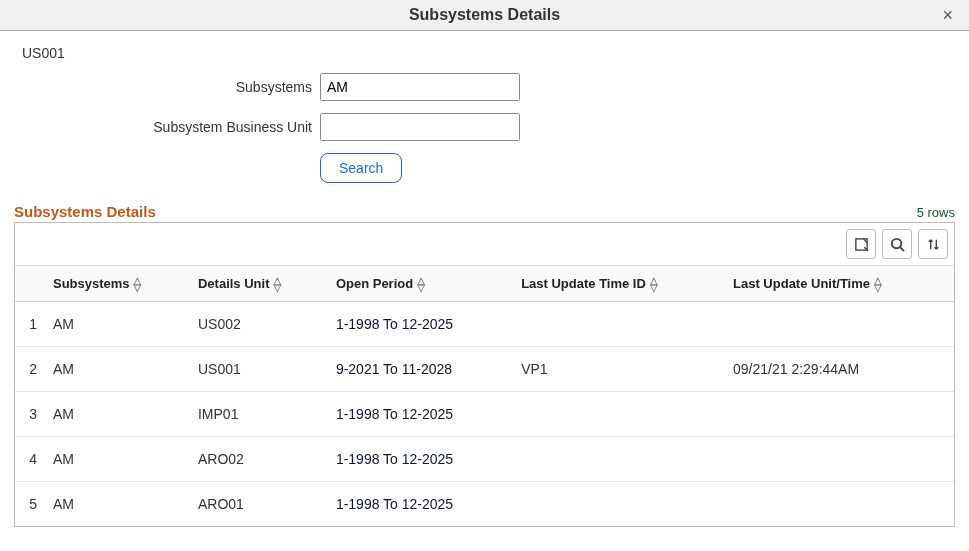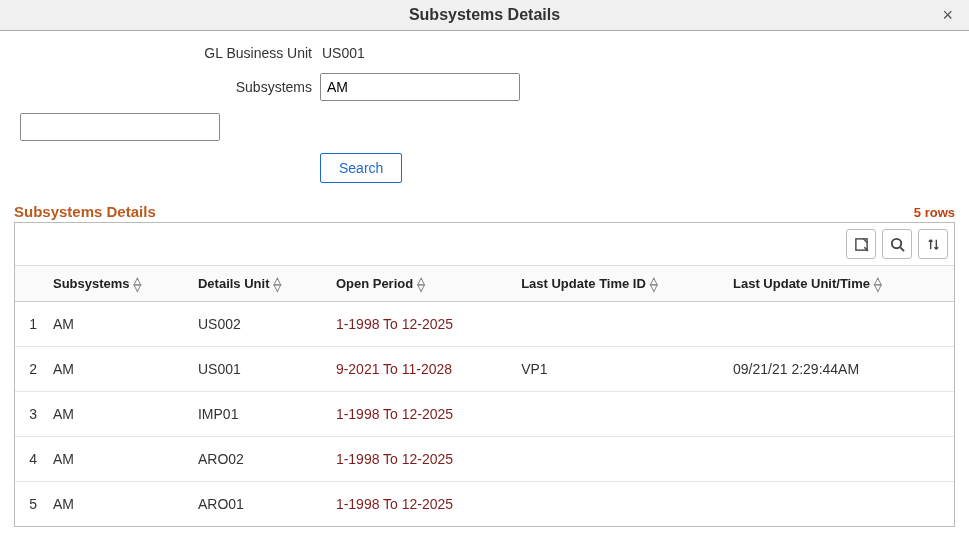--- a/index.html
+++ b/index.html
@@ -81,39 +81,38 @@
       align-items: center;
       justify-content: center;
       cursor: pointer;
       color: #333;
     }
     .search-btn {
       background: #fff;
       border: 1px solid #1f6bcc;
       color: #1f6bcc;
       padding: 6px 18px;
-      border-radius: 2px;
+      border-radius: 8px;
       font-size: 14px;
       cursor: pointer;
     }
     .section-header {
       display: flex;
       align-items: baseline;
       justify-content: space-between;
       padding: 0 14px 2px 14px;
     }
     .section-title {
       color: #bb5a1d;
       font-size: 15px;
       font-weight: bold;
     }
     .row-count {
       font-size: 13px;
-      color: #c2410c;
-      font-weight: bold;
+      color: #14532d;
     }
     .grid-container {
       margin: 0 14px;
       border: 1px solid #bbb;
     }
     .grid-toolbar {
       display: flex;
       justify-content: flex-end;
       align-items: center;
       padding: 6px;
@@ -146,21 +145,21 @@
       padding: 10px 8px;
     }
     .col-num { width: 30px; text-align: right; padding-right: 4px; }
     .grid tbody td {
       padding: 14px 8px;
       border-bottom: 1px solid #e6e6e6;
       font-size: 14px;
       vertical-align: middle;
     }
     .grid tbody tr:last-child td { border-bottom: none; }
-    .link-cell { color: #7f1d1d; cursor: pointer; }
+    .link-cell { color: #0f172a; cursor: pointer; }
     .sort-ind {
       display: inline-block;
       margin-left: 4px;
       font-size: 10px;
       color: #888;
       line-height: 7px;
       vertical-align: middle;
     }
     .sort-ind::before { content: "\25B3"; display: block; }
     .sort-ind::after { content: "\25BD"; display: block; }
@@ -171,33 +170,33 @@
 
 <div class="modal-header">
   <span class="modal-title">Subsystems Details</span>
   <button class="close-btn">
     <span>×</span>
   </button>
 </div>
 
 <div class="form-area">
   <div class="form-row">
-    <div class="form-label">GL Business Unit</div>
     <div class="form-value">US001</div>
   </div>
   <div class="form-row">
     <div class="form-label">Subsystems</div>
     <div class="lookup-wrap">
       <input class="lookup-input" value="AM" style="">
       <button class="lookup-btn">
         
       </button>
     </div>
   </div>
   <div class="form-row">
+    <div class="form-label">Subsystem Business Unit</div>
     <div class="lookup-wrap">
       <input class="lookup-input" value="" style="">
       <button class="lookup-btn">
         
       </button>
     </div>
   </div>
   <div class="form-row">
     <div class="form-label"></div>
     <button class="search-btn">Search</button>

